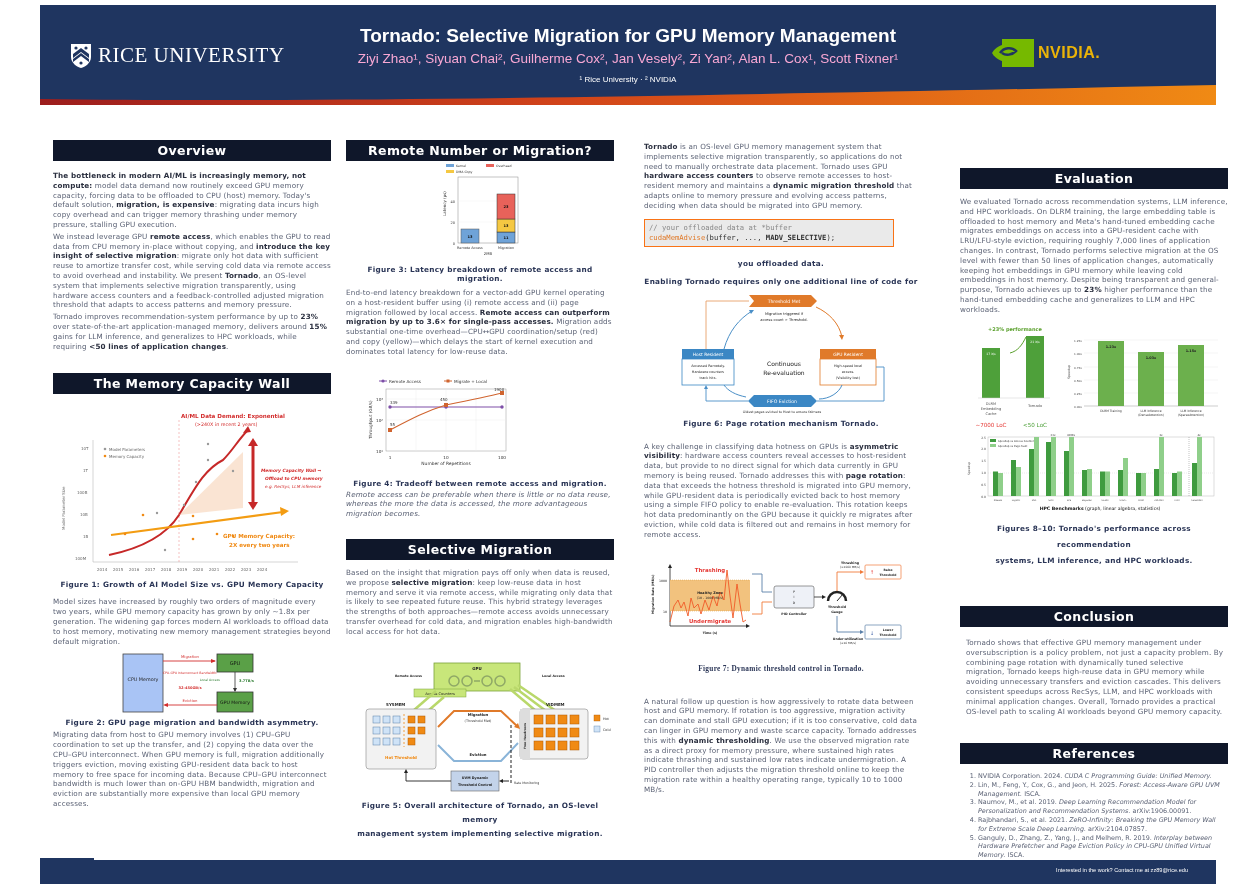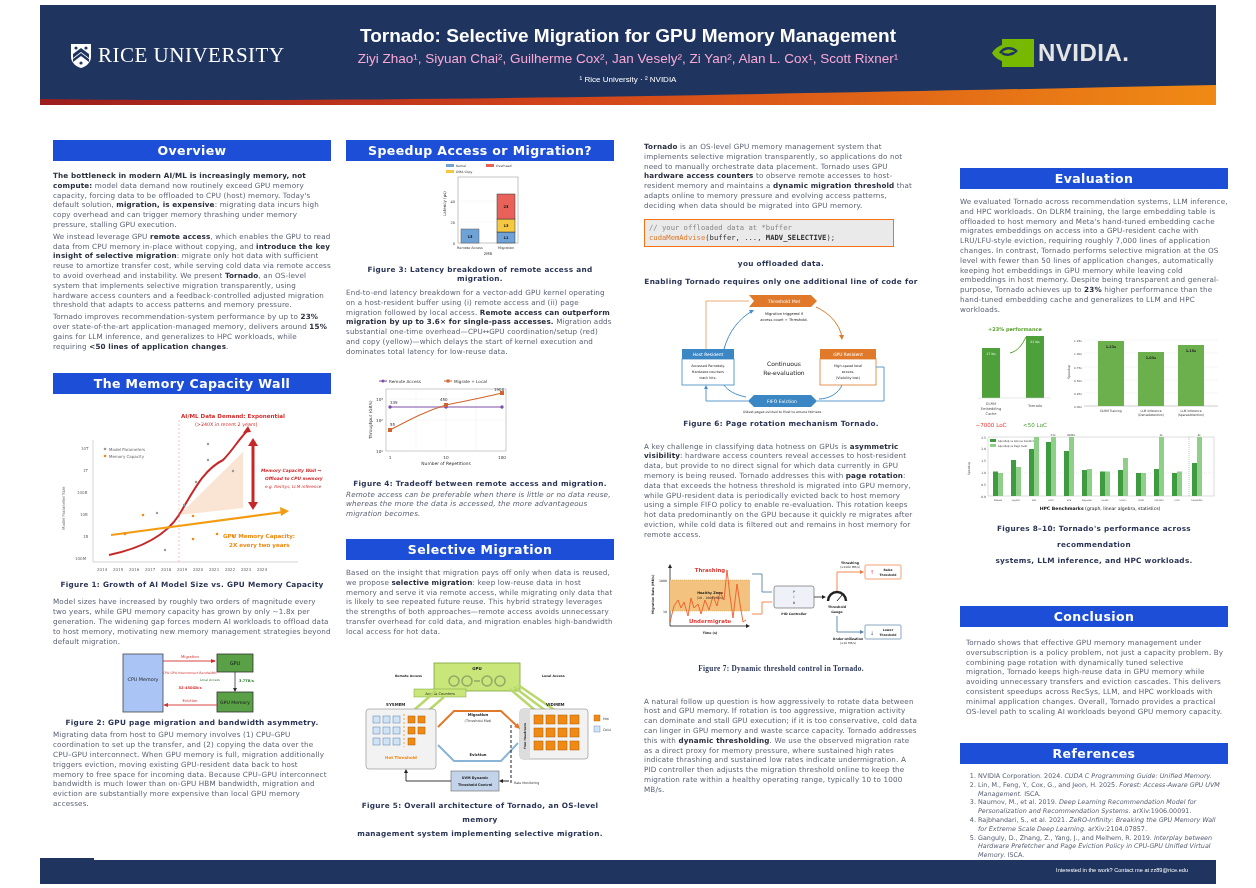--- a/index.html
+++ b/index.html
@@ -5,24 +5,24 @@
   * { box-sizing: border-box; margin: 0; padding: 0; }
   body { width: 1256px; height: 888px; background: #fff; font-family: "DejaVu Sans", sans-serif; color: #555c6e; position: relative; overflow: hidden; }
   .header { position: absolute; left: 40px; top: 5px; width: 1176px; height: 100px; background: #1f3560; overflow: hidden; }
   .header-swoosh { position: absolute; left: 0; bottom: 0; width: 100%; height: 22px; }
   .title { position: absolute; top: 20px; left: 0; width: 100%; text-align: center; color: #fff; font-family: "Liberation Sans", sans-serif; font-weight: bold; font-size: 19px; }
   .authors { position: absolute; top: 46px; left: 0; width: 100%; text-align: center; color: #f9a8d4; font-family: "Liberation Sans", sans-serif; font-size: 13.5px; }
   .affil { position: absolute; top: 70px; left: 0; width: 100%; text-align: center; color: #fff; font-family: "Liberation Sans", sans-serif; font-size: 8px; }
   .rice-logo { position: absolute; left: 30px; top: 38px; display: flex; align-items: flex-start; gap: 6px; color: #fff; }
   .rice-text { font-family: "Liberation Serif", serif; font-size: 21px; letter-spacing: 0.5px; }
   .nvidia-logo { position: absolute; left: 950px; top: 34px; display: flex; align-items: center; gap: 4px; }
-  .nvidia-text { color: #e5e5e5; font-family: "Liberation Sans", sans-serif; font-weight: bold; font-size: 24px; letter-spacing: 0.5px; }
+  .nvidia-text { color: #eab308; font-family: "Liberation Sans", sans-serif; font-weight: bold; font-size: 16px; letter-spacing: 0.5px; }
 
   .col { position: absolute; top: 140px; }
-  .sec-head { background: #1d4ed8; color: #fff; text-align: center; font-family: "DejaVu Sans", sans-serif; font-weight: bold; font-size: 12.5px; height: 21px; line-height: 21px; letter-spacing: 0.4px; }
+  .sec-head { background: #0f172a; color: #fff; text-align: center; font-family: "DejaVu Sans", sans-serif; font-weight: bold; font-size: 12.5px; height: 21px; line-height: 21px; letter-spacing: 0.4px; }
   .txt { font-size: 7.2px; line-height: 9.8px; color: #5a6174; letter-spacing: 0.15px; }
   .txt b { color: #2a2f3f; }
   .cap { font-size: 7.3px; font-weight: bold; color: #2a3556; text-align: center; letter-spacing: 0.3px; }
   .italic { font-style: italic; }
   svg text { font-family: "DejaVu Sans", sans-serif; }
 
   .footer { position: absolute; left: 40px; top: 860px; width: 1176px; height: 24px; background: #1f3560; }
   .footer-tab { position: absolute; left: 0; top: -2px; width: 54px; height: 26px; background: #1f3560; }
   .footer-text { position: absolute; right: 28px; top: 7px; color: #fff; font-size: 5.6px; font-family: "Liberation Sans", sans-serif; }
   .code { background: #eaeaea; border: 1px solid #f97316; font-family: "DejaVu Sans Mono", monospace; font-size: 7.2px; padding: 3px 4px; line-height: 10px; color: #333; }
@@ -165,21 +165,21 @@
     <text x="137" y="24" font-size="3.2" text-anchor="middle" fill="#d32f2f">CPU-GPU Interconnect Bandwidth:</text>
     <text x="137" y="39" font-size="3.6" text-anchor="middle" fill="#d32f2f" font-weight="bold">32-450GB/s</text>
     <text x="167" y="31" font-size="3.2" text-anchor="end" fill="#2e7d32">Local Access</text>
     <text x="186" y="32" font-size="3.6" fill="#2e7d32" font-weight="bold">3.7TB/s</text>
   </svg>
   <div class="cap" style="margin-top:4px;">Figure 2: GPU page migration and bandwidth asymmetry.</div>
   <div class="txt" style="margin-top:3px;">Migrating data from host to GPU memory involves (1) CPU–GPU coordination to set up the transfer, and (2) copying the data over the CPU–GPU interconnect. When GPU memory is full, migration additionally triggers eviction, moving existing GPU-resident data back to host memory to free space for incoming data. Because CPU–GPU interconnect bandwidth is much lower than on-GPU HBM bandwidth, migration and eviction are substantially more expensive than local GPU memory accesses.</div>
 </div>
 
 <div class="col" style="left:346px; width:268px;">
-  <div class="sec-head">Speedup Access or Migration?</div>
+  <div class="sec-head">Remote Number or Migration?</div>
 
   <svg width="268" height="100" viewBox="0 0 268 100" style="display:block;">
     <rect x="100" y="3" width="8" height="3" fill="#6fa3d8"></rect>
       <text x="110" y="6" font-size="3.2" fill="#333">Kernel</text>
     <rect x="140" y="3" width="8" height="3" fill="#e8625a"></rect>
       <text x="150" y="6" font-size="3.2" fill="#333">Overhead</text>
     <rect x="100" y="9" width="8" height="3" fill="#f5c842"></rect>
       <text x="110" y="12" font-size="3.2" fill="#333">DMA Copy</text>
     <rect x="112" y="16" width="60" height="66" fill="none" stroke="#888" stroke-width="0.5"></rect>
     <line x1="112" y1="40" x2="172" y2="40" stroke="#eee" stroke-width="0.4"></line>

